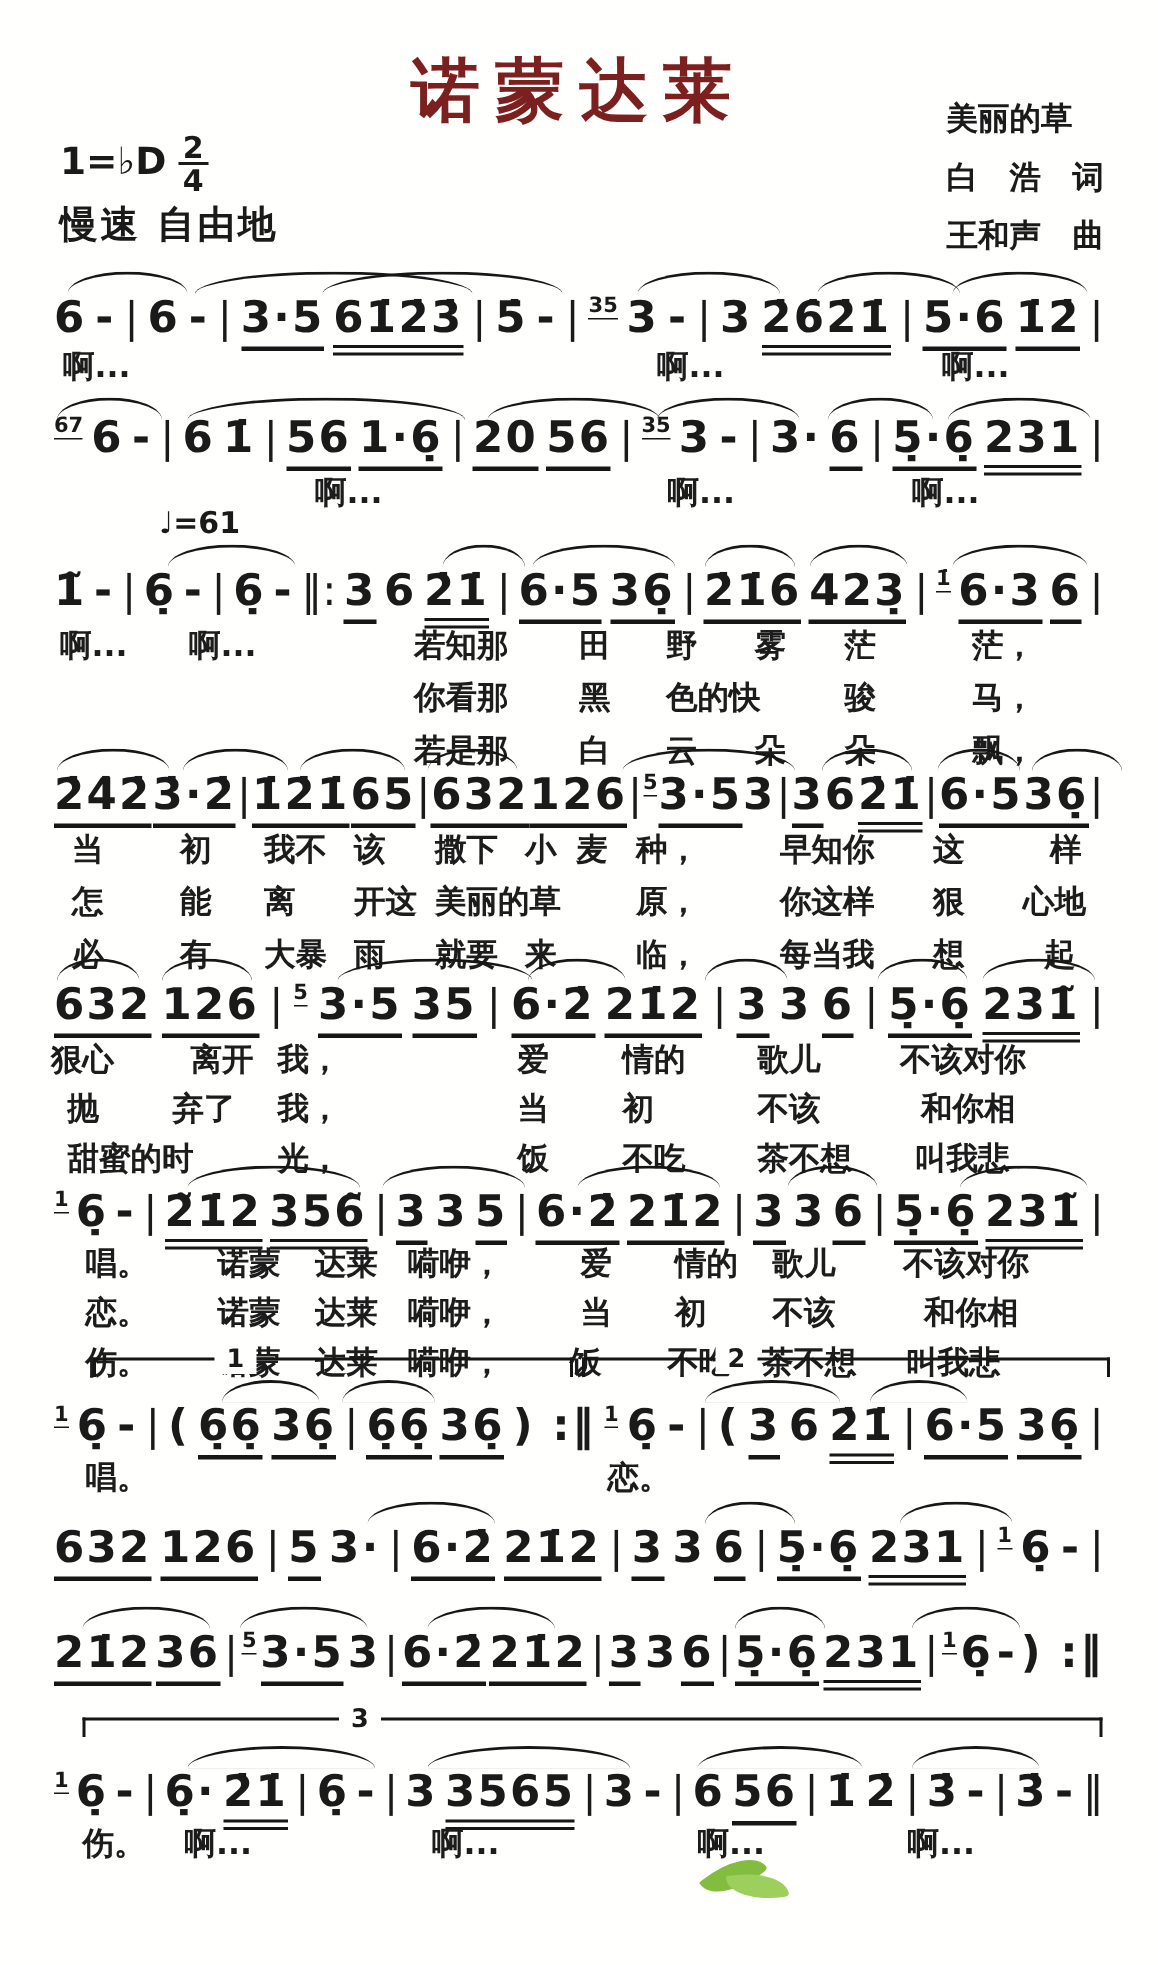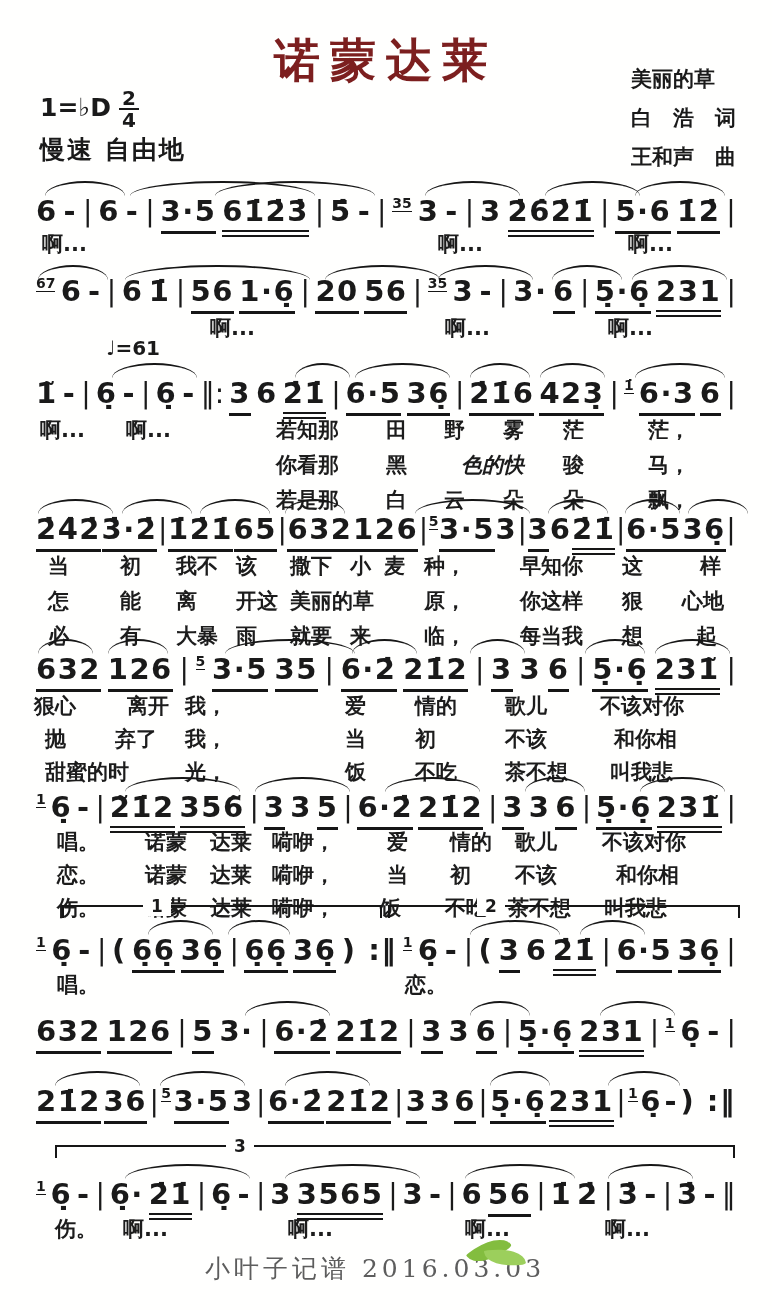--- a/index.html
+++ b/index.html
@@ -166,21 +166,21 @@
         <span class="lyric" style="left: 40px; top: 56px;">啊...</span>
         <span class="lyric" style="left: 126px; top: 56px;">啊...</span>
         <span class="lyric" style="left: 276px; top: 56px;">若知那</span>
         <span class="lyric" style="left: 386px; top: 56px;">田</span>
         <span class="lyric" style="left: 444px; top: 56px;">野</span>
         <span class="lyric" style="left: 503px; top: 56px;">雾</span>
         <span class="lyric" style="left: 563px; top: 56px;">茫</span>
         <span class="lyric" style="left: 648px; top: 56px;">茫，</span>
         <span class="lyric" style="left: 276px; top: 91px;">你看那</span>
         <span class="lyric" style="left: 386px; top: 91px;">黑</span>
-        <span class="lyric" style="left: 461px; top: 91px; font-style: italic;">色的快</span>
+        <span class="lyric" style="left: 444px; top: 91px;">色的快</span>
         <span class="lyric" style="left: 563px; top: 91px;">骏</span>
         <span class="lyric" style="left: 648px; top: 91px;">马，</span>
         <span class="lyric" style="left: 276px; top: 126px;">若是那</span>
         <span class="lyric" style="left: 386px; top: 126px;">白</span>
         <span class="lyric" style="left: 444px; top: 126px;">云</span>
         <span class="lyric" style="left: 503px; top: 126px;">朵</span>
         <span class="lyric" style="left: 563px; top: 126px;">朵</span>
         <span class="lyric" style="left: 648px; top: 126px;">飘，</span>
       </div>
       <div class="system" style="top: 498px; height: 140px;">
@@ -482,18 +482,17 @@
           <span class="bar">‖</span>
         </div>
         <span class="lyric" style="left: 55px; top: 70px;">伤。</span>
         <span class="lyric" style="left: 123px; top: 70px;">啊...</span>
         <span class="lyric" style="left: 288px; top: 70px;">啊...</span>
         <span class="lyric" style="left: 465px; top: 70px;">啊...</span>
         <span class="lyric" style="left: 605px; top: 70px;">啊...</span>
       </div>
     </div>
 
-  <div class="footer">小叶子记谱  2016.03.03</div>
   <div class="leafwrap">
     <div class="leaf1"></div>
     <div class="leaf2"></div>
   </div>
 </div>
 
 </body></html>

